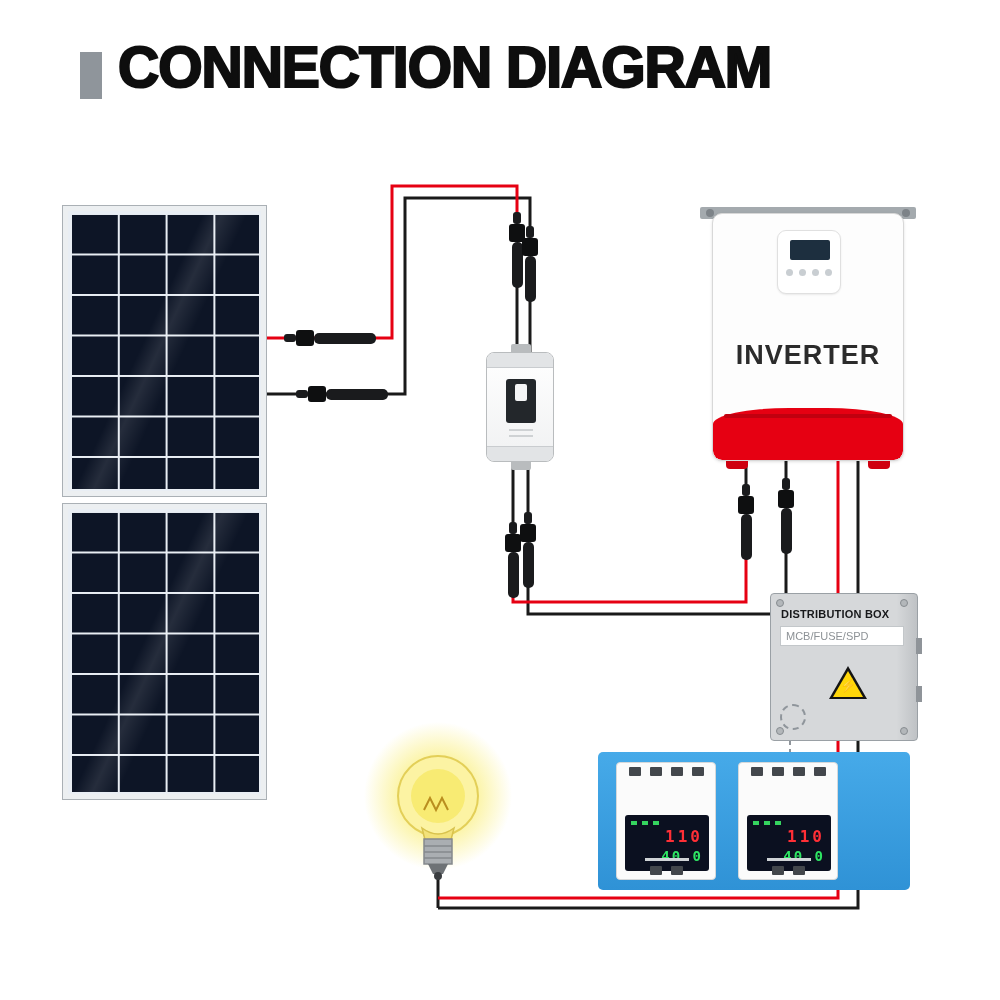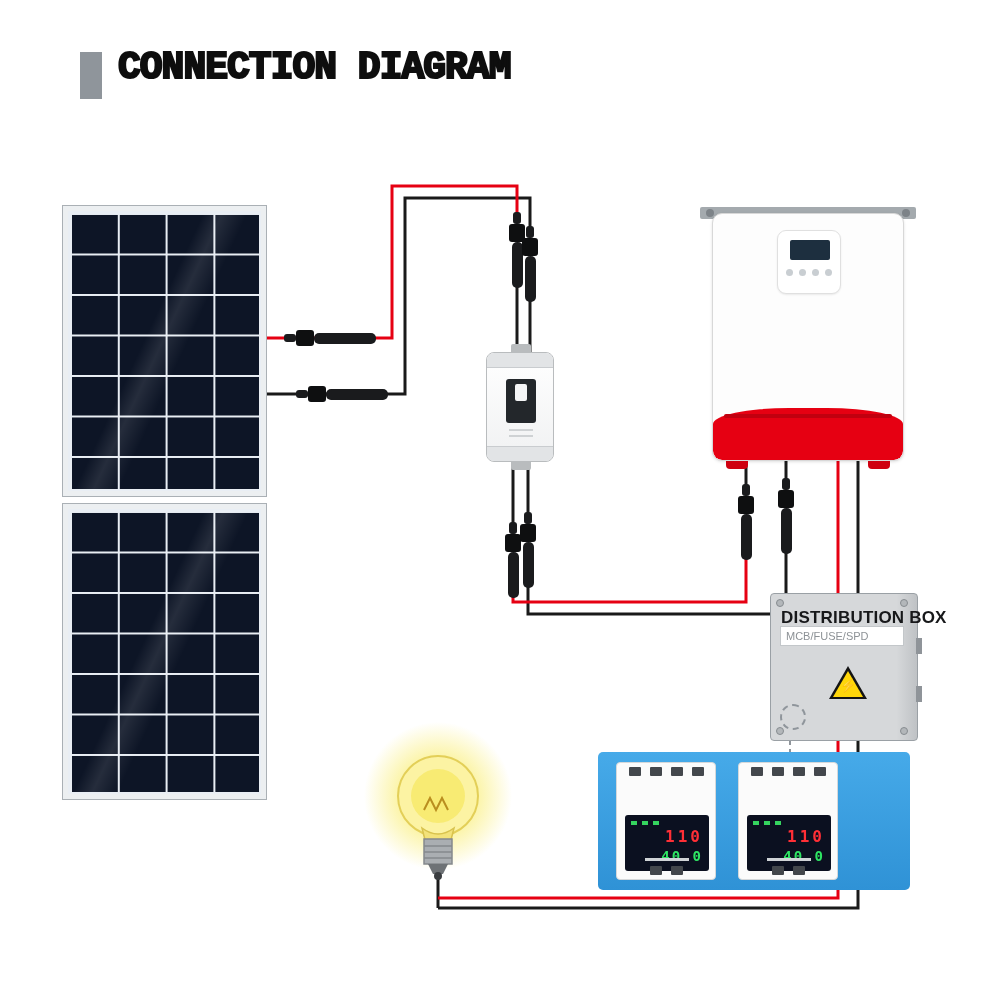--- a/index.html
+++ b/index.html
@@ -1,22 +1,22 @@
 <!DOCTYPE html>
 <html><head>
 <meta charset="utf-8">
 <style>
   * { margin:0; padding:0; box-sizing:border-box; }
   body { background:#fff; font-family:"Liberation Sans", sans-serif; }
   .stage { position:relative; width:1000px; height:1000px; background:#ffffff; overflow:hidden; }
 
   
   .title-bar { position:absolute; left:80px; top:52px; width:22px; height:47px; background:#8f959b; }
-  .page-title { position:absolute; left:118px; top:46px; font-size:38px; font-weight:900;
-    color:#0e0e0e; letter-spacing:-1px; -webkit-text-stroke:2.2px #0e0e0e; white-space:nowrap;font-family:Liberation Mono, monospace; }
+  .page-title { position:absolute; left:118px; top:34px; font-size:57px; font-weight:900;
+    color:#0e0e0e; letter-spacing:-1px; -webkit-text-stroke:2.2px #0e0e0e; white-space:nowrap; }
 
   
   .wire-svg { position:absolute; left:0; top:0; z-index:1; }
 
   
   .panel { position:absolute; left:62px; width:205px; background:#eceff1;
     border:1px solid #aab0b5; padding:5px; z-index:2; }
   .panel-1 { top:205px; height:292px; }
   .panel-2 { top:503px; height:297px; }
   .cells { width:100%; height:100%; background-color:#0d1526; border:2px solid #e9eef4;
@@ -75,21 +75,21 @@
   .inv-foot.fl { left:14px; } .inv-foot.fr { right:14px; }
 
   
   .distbox { position:absolute; left:770px; top:593px; width:148px; height:148px;
     background:linear-gradient(to right,#d6d8da 86%, #bfc2c5); border:1.5px solid #9aa0a5;
     border-radius:4px; z-index:2; }
   .distbox .screw { position:absolute; width:8px; height:8px; border-radius:50%;
     background:#b3b7ba; border:1px solid #878c90; }
   .distbox .s1{left:5px;top:5px;} .distbox .s2{right:9px;top:5px;}
   .distbox .s3{left:5px;bottom:5px;} .distbox .s4{right:9px;bottom:5px;}
-  .distbox .db-title { position:absolute; left:10px; top:14px; font-size:17px; font-weight:700;
+  .distbox .db-title { position:absolute; left:10px; top:14px; font-size:11px; font-weight:700;
     color:#17181a; letter-spacing:.2px; white-space:nowrap; }
   .distbox .db-strip { position:absolute; left:9px; top:32px; width:124px; height:20px;
     background:#fff; border:1px solid #c3c7ca; line-height:18px; padding-left:5px;
     font-size:11px; color:#8d9296; white-space:nowrap; }
   .warn-outer { position:absolute; left:58px; top:72px; width:38px; height:33px;
     background:#141414; clip-path:polygon(50% 0, 0 100%, 100% 100%); }
   .warn-inner { position:absolute; left:4px; top:5px; width:30px; height:26px;
     background:#ffd60a; clip-path:polygon(50% 0, 0 100%, 100% 100%); }
   .warn-bolt { position:absolute; left:0; top:12px; width:100%; text-align:center;
     font-size:13px; color:#141414; }
@@ -216,20 +216,21 @@
     <div class="inv-body">
       <div class="inv-display">
         <div class="lcd"></div>
         <div class="btns">
             <i></i>
             <i></i>
             <i></i>
             <i></i>
           </div>
       </div>
+      <div class="inv-label">INVERTER</div>
       <div class="inv-red"></div>
     </div>
     <div class="inv-foot fl"></div>
     <div class="inv-foot fr"></div>
   </div>
 
   <div class="mc4v" style="left:738px; top:484px;">
     <div class="tip"></div>
     <div class="nut"></div>
     <div class="barrel"></div>

